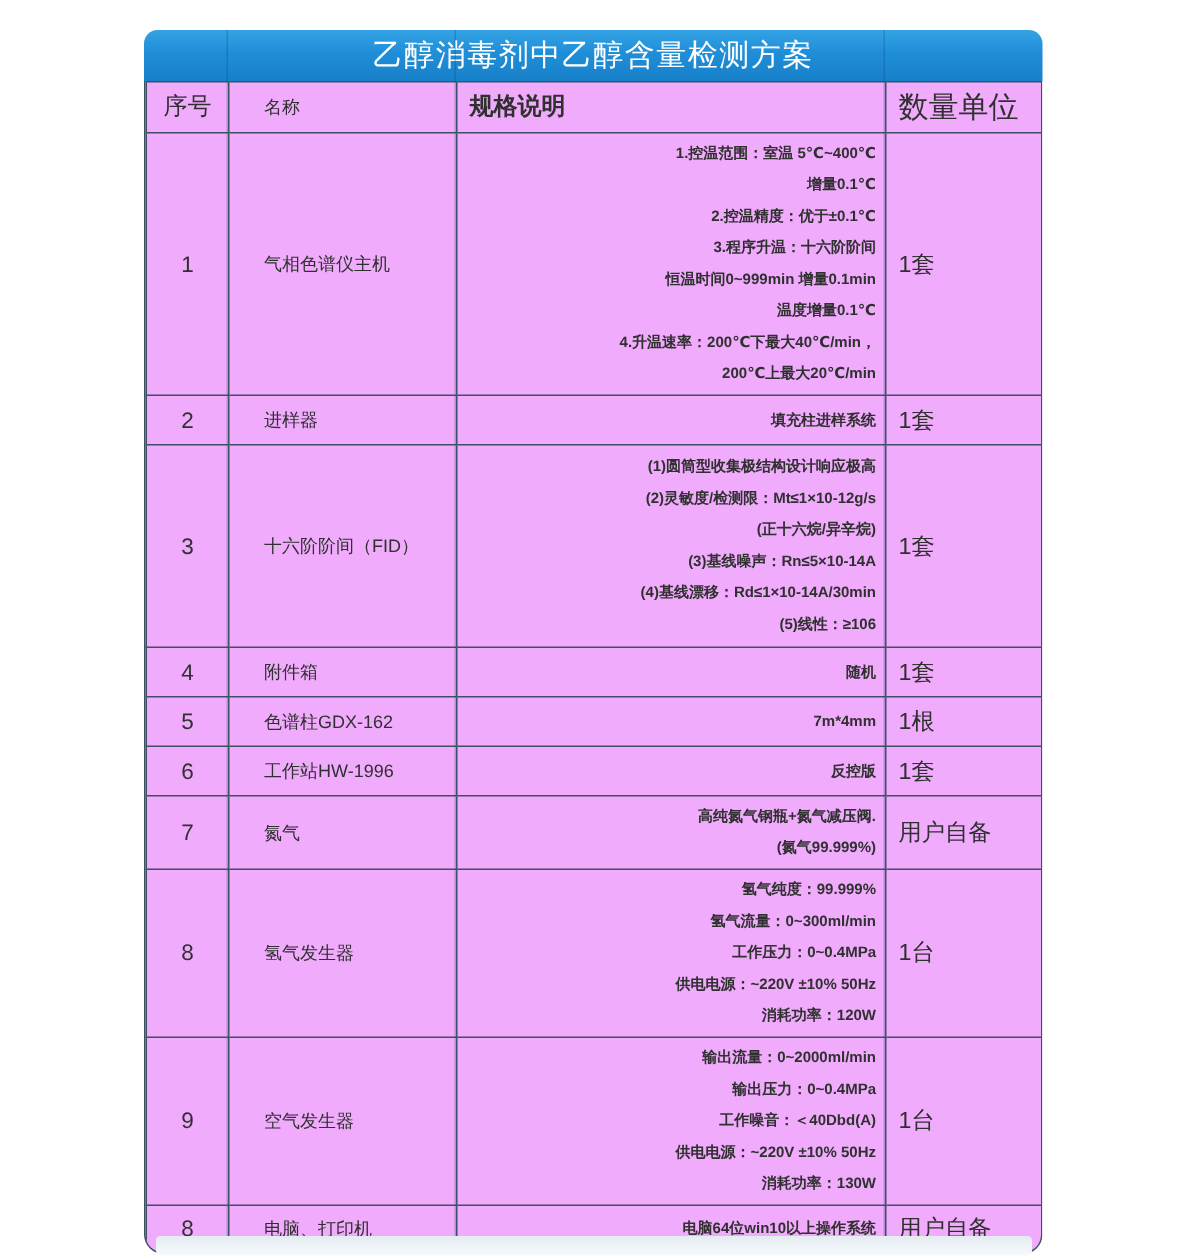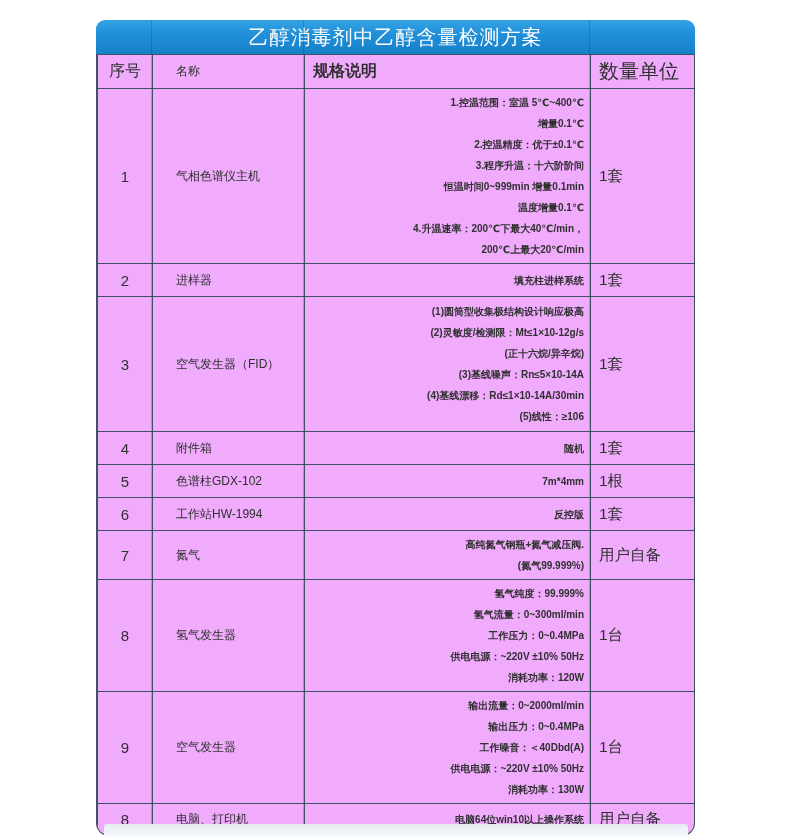--- a/index.html
+++ b/index.html
@@ -93,44 +93,44 @@
           <td class="qty">1套</td>
         </tr>
         <tr>
           <td class="no">2</td>
           <td class="name">进样器</td>
           <td class="spec">填充柱进样系统</td>
           <td class="qty">1套</td>
         </tr>
         <tr>
           <td class="no">3</td>
-          <td class="name">空气发生器（FID）</td>
+          <td class="name">十六阶阶间（FID）</td>
           <td class="spec">(1)圆筒型收集极结构设计响应极高
 (2)灵敏度/检测限：Mt≤1×10-12g/s
 (正十六烷/异辛烷)
 (3)基线噪声：Rn≤5×10-14A
 (4)基线漂移：Rd≤1×10-14A/30min
 (5)线性：≥106</td>
           <td class="qty">1套</td>
         </tr>
         <tr>
           <td class="no">4</td>
           <td class="name">附件箱</td>
           <td class="spec">随机</td>
           <td class="qty">1套</td>
         </tr>
         <tr>
           <td class="no">5</td>
-          <td class="name">色谱柱GDX-102</td>
+          <td class="name">色谱柱GDX-162</td>
           <td class="spec">7m*4mm</td>
           <td class="qty">1根</td>
         </tr>
         <tr>
           <td class="no">6</td>
-          <td class="name">工作站HW-1994</td>
+          <td class="name">工作站HW-1996</td>
           <td class="spec">反控版</td>
           <td class="qty">1套</td>
         </tr>
         <tr>
           <td class="no">7</td>
           <td class="name">氮气</td>
           <td class="spec">高纯氮气钢瓶+氮气减压阀.
 (氮气99.999%)</td>
           <td class="qty">用户自备</td>
         </tr>

